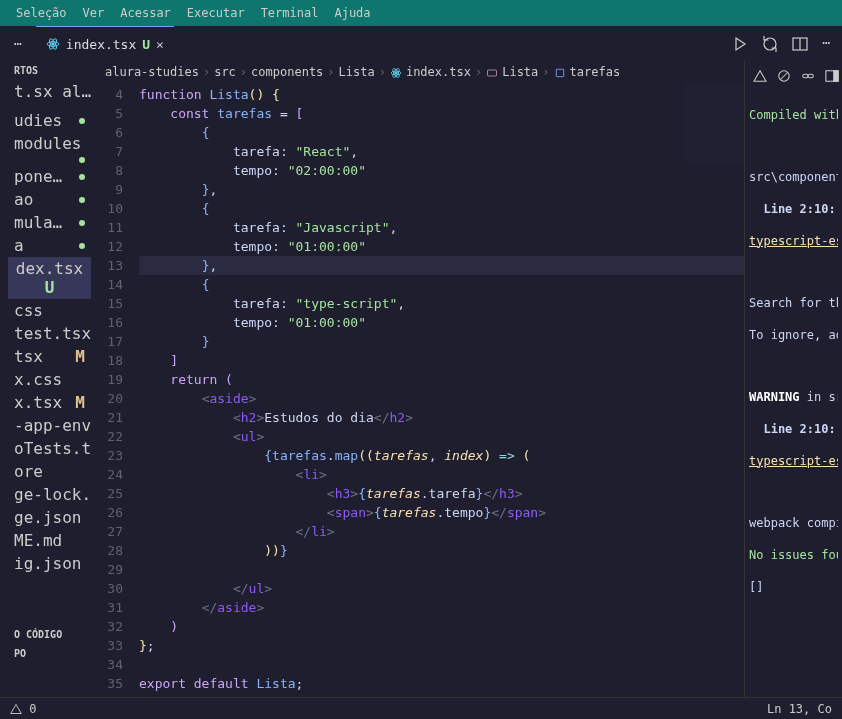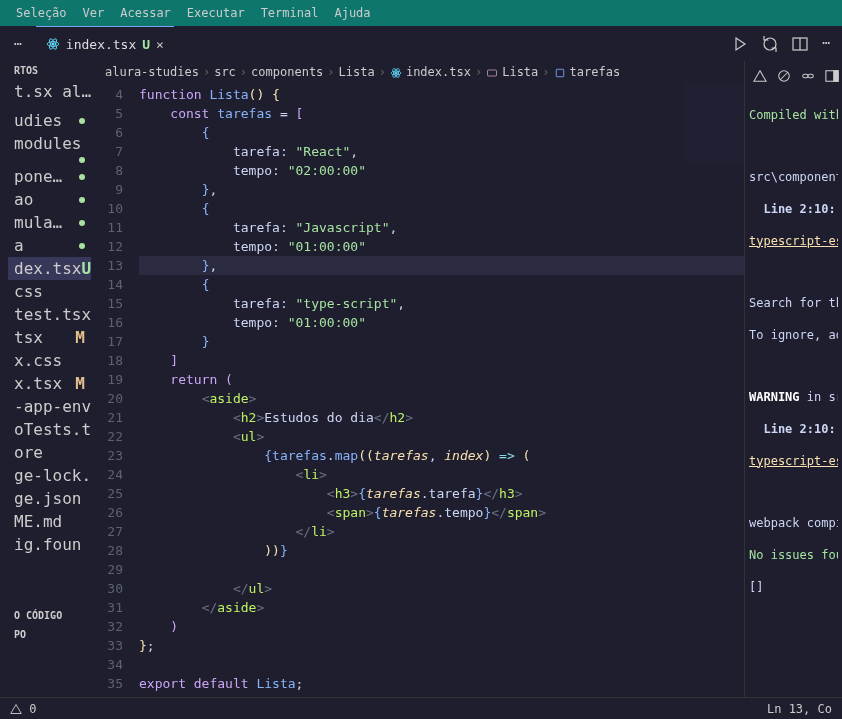--- a/index.html
+++ b/index.html
@@ -14,21 +14,21 @@
 .tab.active{background:#1e1e2e;border-top:1px solid #7aa2f7;}
 .tab .react-icon{color:#61dafb;font-size:12px;}
 .tab .modified{color:#a6e3a1;font-weight:bold;}
 .tab .close{color:#ccc;cursor:pointer;}
 .actions{margin-left:auto;display:flex;gap:14px;padding:0 12px;color:#ccc;}
 .actions svg{width:16px;height:16px;}
 .layout{display:flex;height:calc(100% - 26px - 35px - 22px);}
 .sidebar{width:83px;background:#1e1e2e;overflow:hidden;margin-left:8px;}
 .sidebar .section-title{font-size:10px;font-weight:bold;color:#ccc;padding:4px 6px;}
 .sidebar .file{display:flex;align-items:center;justify-content:space-between;padding:2px 6px;font-size:16px;color:#ccc;white-space:nowrap;overflow:hidden;}
-.sidebar .file.selected{background:#37375a;}
+.sidebar .file.selected{background:#37375a;flex-direction:column;}
 .sidebar .file .dot{width:6px;height:6px;border-radius:50%;}
 .sidebar .file .dot.green{background:#a6e3a1;}
 .sidebar .file .mod{color:#a6e3a1;font-weight:bold;}
 .sidebar .file .M{color:#e2c08d;font-weight:bold;}
 .editor{flex:1;background:#1e1e2e;overflow:hidden;position:relative;}
 .breadcrumb{height:22px;display:flex;align-items:center;padding:0 14px;font-size:12px;color:#ccc;gap:4px;}
 .breadcrumb .sep{color:#666;}
 .breadcrumb .react-icon{color:#61dafb;}
 .breadcrumb .method-icon{color:#b48ead;}
 .breadcrumb .field-icon{color:#7aa2f7;}
@@ -42,21 +42,21 @@
 .panel{width:98px;background:#1e1e2e;border-left:1px solid #333;overflow:hidden;padding:4px;}
 .panel-icons{display:flex;gap:10px;color:#888;font-size:13px;padding:2px 4px 8px;}
 .panel-icons svg{width:14px;height:14px;}
 .panel-text{font-size:12px;line-height:16px;white-space:pre;overflow:hidden;}
 .statusbar{height:22px;background:#1e1e2e;border-top:1px solid #333;display:flex;align-items:center;padding:0 10px;font-size:12px;color:#ccc;}
 .statusbar .right{margin-left:auto;}
 .kw{color:#cba6f7;}
 .fn{color:#89b4fa;}
 .st{color:#a6e3a1;}
 .var{color:#f9e2af;font-style:italic;}
-.tag{color:#bef264;}
+.tag{color:#8b5cf6;}
 .tagb{color:#6c7086;}
 .cnst{color:#89b4fa;}
 .prop{color:#cdd6f4;}
 .arrow{color:#89dceb;}
 .br{color:#f9e2af;}
 .br2{color:#cba6f7;}
 .br3{color:#89b4fa;}
 .green{color:#a6e3a1;}
 .orange{color:#ffffff;}
 .link{color:#f9e2af;text-decoration:underline;}
@@ -175,21 +175,21 @@
         <div class="file">
           <span>ge-lock.json</span>
         </div>
         <div class="file">
           <span>ge.json</span>
         </div>
         <div class="file">
           <span>ME.md</span>
         </div>
         <div class="file">
-          <span>ig.foun</span>
+          <span>ig.json</span>
         </div>
       </div>
     <div style="height:50px"></div>
     <div class="section-title">O CÓDIGO</div>
     <div class="section-title">PO</div>
   </div>
 
   <div class="editor">
     <div class="breadcrumb">
       <span>alura-studies</span>

